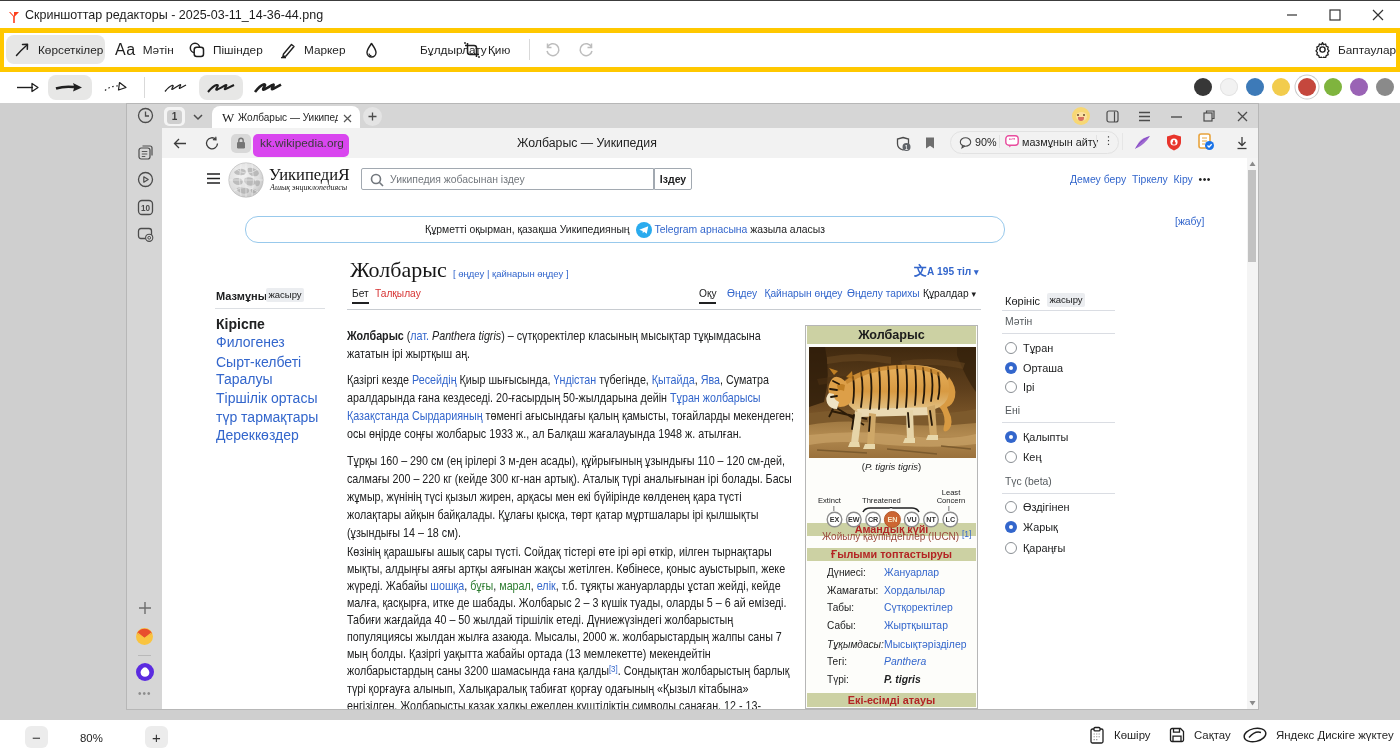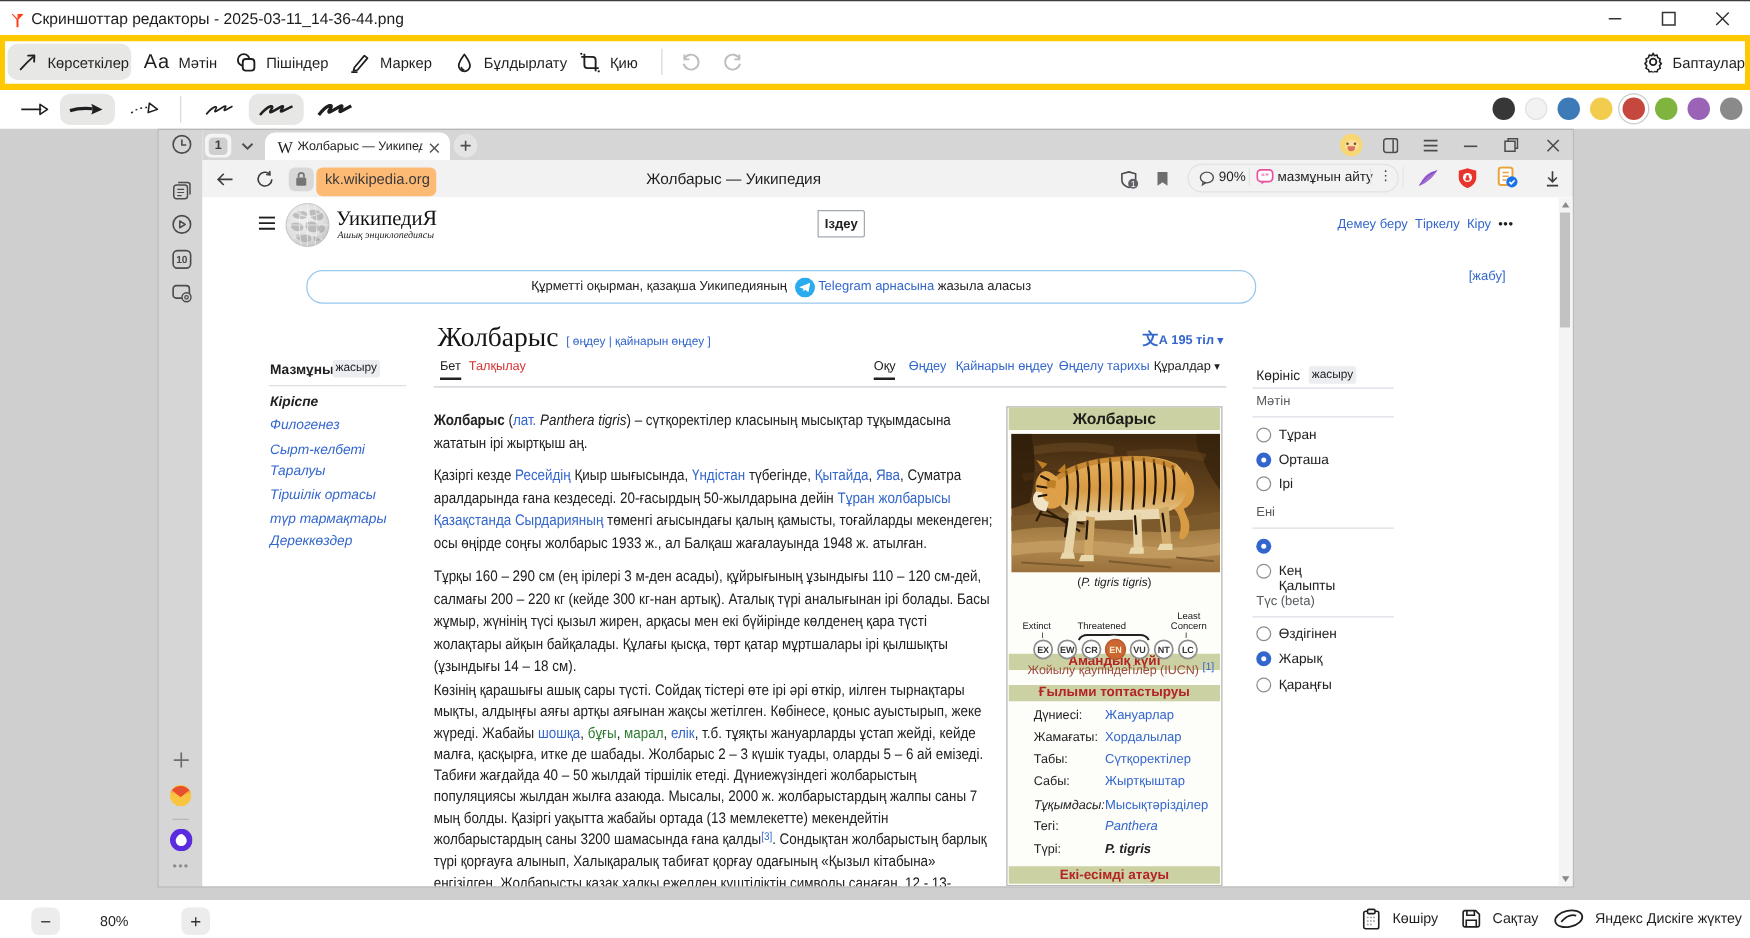--- a/index.html
+++ b/index.html
@@ -34,21 +34,21 @@
 #tabbar { left:35px; top:0; width:1096px; height:24px; background:#d6d6d6; }
 #addrbar { left:35px; top:24px; width:1096px; height:30px; background:#f2f2f2; }
 #page { left:35px; top:54px; width:1096px; height:551px; background:#fff; overflow:hidden; }
 
 
 .wlink { color:#36c; text-decoration:none; }
 .glink { color:#2e7d32; }
 .redlink { color:#d73333; }
 #wikibody { position:relative; width:1096px; height:551px; font-size:12.2px; color:#202122; }
 .para { position:absolute; left:185px; width:460px; line-height:18px; white-space:nowrap; font-size:12.2px; transform:scaleX(0.88); transform-origin:0 0; }
-.tocitem { position:absolute; left:54px; font-size:11px;font-style:italic; }
+.tocitem { position:absolute; left:54px; font-size:14px; }
 .ibband { position:absolute; left:2px; width:169px; background:#ccd1a3; text-align:center; font-weight:bold; }
 .ibred { color:#b32424; }
 .ibrow-l { position:absolute; left:665px; font-size:10.1px; color:#202122; }
 .ibrow-v { position:absolute; left:722px; font-size:10.4px; }
 .radio { position:absolute; width:12px; height:12px; border:1.5px solid #8a8f94; border-radius:50%; background:#fff; }
 .radio.sel { border:none; background:#36c; }
 .radio.sel::after { content:""; position:absolute; left:4px; top:4px; width:4px; height:4px; background:#fff; border-radius:50%; }
 .rlabel { position:absolute; font-size:10.9px; color:#202122; }
 .plabel { position:absolute; font-size:10.4px; color:#54595d; }
 .pline { position:absolute; height:1px; background:#dadde3; }
@@ -94,21 +94,21 @@
         </svg>
       <span class="lbl">Пішіндер</span>
     </div>
     <div class="tbtn" style="left:275px;">
       <svg width="18" height="18" viewBox="0 0 18 18">
           <path d="M4.5 13 L12.5 3.5 L15 5.5 L7 15 L3.8 15.6 Z" fill="none" stroke="#1f1f1f" stroke-width="1.4" stroke-linejoin="round"></path>
           <line x1="2" y1="16.6" x2="7" y2="16.6" stroke="#1f1f1f" stroke-width="1.4"></line>
         </svg>
       <span class="lbl">Маркер</span>
     </div>
-    <div class="tbtn" style="left:359px;">
+    <div class="tbtn" style="left:359px;gap:33px;">
       <svg width="17" height="18" viewBox="0 0 17 18">
           <path d="M8.5 2.5 C10.5 5.5 13 8.5 13 11.5 A4.5 4.5 0 0 1 4 11.5 C4 8.5 6.5 5.5 8.5 2.5 Z" fill="none" stroke="#1f1f1f" stroke-width="1.4" stroke-linejoin="round"></path>
           <path d="M6 12.5 A2.5 2.5 0 0 0 8.5 14.8" fill="none" stroke="#1f1f1f" stroke-width="1.1"></path>
         </svg>
       <span class="lbl">Бұлдырлату</span>
     </div>
     <div class="tbtn" style="left:459px;">
       <svg width="18" height="18" viewBox="0 0 18 18">
           <path d="M4.5 2 L4.5 11 A2.5 2.5 0 0 0 7 13.5 L16 13.5 M2 4.5 L11 4.5 A2.5 2.5 0 0 1 13.5 7 L13.5 16" fill="none" stroke="#1f1f1f" stroke-width="1.5"></path>
           <circle cx="2" cy="2" r="0.9" fill="#1f1f1f"></circle>
@@ -258,21 +258,21 @@
         <svg class="abs" style="left:43px; top:8px;" width="14" height="15" viewBox="0 0 14 15">
             <path d="M12.5 7.5 A5.5 5.5 0 1 1 10.8 3.3" fill="none" stroke="#3c3c3c" stroke-width="1.3"></path>
             <path d="M10.8 0.7 L11 3.9 L7.9 3.7" fill="none" stroke="#3c3c3c" stroke-width="1.2"></path>
           </svg>
         <div class="abs" style="left:69px; top:5.5px; width:20px; height:19px; background:#d8d8d8; border-radius:5px;">
           <svg style="position:absolute;left:5px;top:3.5px;" width="10" height="12" viewBox="0 0 10 12">
               <rect x="1" y="5" width="8" height="6.5" rx="1.2" fill="#757575"></rect>
               <path d="M2.8 5 V3.4 A2.2 2.2 0 0 1 7.2 3.4 V5" fill="none" stroke="#757575" stroke-width="1.4"></path>
             </svg>
         </div>
-        <div class="abs" style="left:91px; top:5.5px; width:96px; height:23px; background:#fdba74; border-radius:5px; font-size:11.8px; color:#3a3a3a; line-height:19px; padding-left:7px;">kk.wikipedia.org</div>
+        <div class="abs" style="left:91px; top:5.5px; width:96px; height:23px; background:#d946ef; border-radius:5px; font-size:11.8px; color:#3a3a3a; line-height:19px; padding-left:7px;">kk.wikipedia.org</div>
         <div class="abs" style="left:355px; top:8px; font-size:12.3px; color:#1f1f1f;">Жолбарыс — Уикипедия</div>
         <svg class="abs" style="left:733px; top:8px;" width="17" height="16" viewBox="0 0 17 16">
             <path d="M8 1.5 L13.5 3 V8 C13.5 11 11 13 8 14 C5 13 2.5 11 2.5 8 V3 Z" fill="none" stroke="#4c4c4c" stroke-width="1.3"></path>
             <circle cx="11.5" cy="11" r="4" fill="#5f6368"></circle>
             <text x="11.5" y="13.7" font-size="7" fill="#fff" text-anchor="middle" font-family="Liberation Sans">1</text>
           </svg>
         <svg class="abs" style="left:762px; top:8px;" width="12" height="14" viewBox="0 0 12 14">
             <path d="M2 1.5 H10 V12.5 L6 9.8 L2 12.5 Z" fill="#6e6e6e"></path>
           </svg>
         <div class="abs" style="left:788px; top:3px; width:169px; height:23px; border:1px solid #e2e2e2; border-radius:12px;"></div>
@@ -336,20 +336,27 @@
             <path d="M9 26 Q14 24 19 26 Q23 28 20 31 Q15 33 11 30 Q8 28 9 26 Z"></path>
             <path d="M23 27 Q27 26 29 29 Q27 32 24 31 Q22 29 23 27 Z"></path>
           </g>
           <g stroke="#f4f4f4" stroke-width="0.9" fill="none" opacity="0.65">
             <path d="M18 1 V35 M1 18 H35"></path>
             <path d="M7 6 Q18 16 30 7 M6 29 Q18 21 30 30 M13 2 Q10 18 13 34 M24 2 Q27 18 24 34"></path>
           </g>
         </svg>
         <div class="abs" style="left:107px; top:6px; font-family:'Liberation Serif',serif; font-size:16.5px; color:#111;">Уикипеди<span style="font-size:17.5px;">Я</span></div>
         <div class="abs" style="left:108px; top:25px; font-family:'Liberation Serif',serif; font-style:italic; font-size:8px; color:#222;">Ашық энциклопедиясы</div>
+        <div class="abs" style="left:199px; top:10px; width:293px; height:22px; border:1px solid #a2a9b1; border-radius:2px 0 0 2px; background:#fff;">
+          <svg style="position:absolute;left:8px;top:4px;" width="14" height="14" viewBox="0 0 14 14">
+                <circle cx="6" cy="6" r="4.5" fill="none" stroke="#72777d" stroke-width="1.6"></circle>
+                <line x1="9.5" y1="9.5" x2="13" y2="13" stroke="#72777d" stroke-width="1.6"></line>
+              </svg>
+          <span style="position:absolute; left:28px; top:5px; font-size:10.4px; color:#72777d;">Уикипедия жобасынан іздеу</span>
+        </div>
         <div class="abs" style="left:492px; top:10px; width:38px; height:22px; border:1px solid #a2a9b1; border-radius:0 2px 2px 0; background:#fff; text-align:center; font-size:10.5px; font-weight:bold; color:#202122; line-height:21px;">Іздеу</div>
         <div class="abs" style="left:908px; top:16px; font-size:10.4px;"><a class="wlink">Демеу беру</a>&nbsp; <a class="wlink">Тіркелу</a>&nbsp; <a class="wlink">Кіру</a>&nbsp; <span style="color:#202122; letter-spacing:0.5px;">•••</span></div>
 
         <div class="abs" style="left:83px; top:58px; width:760px; height:27px; border:1px solid #98c9ec; border-radius:13px; background:#fff;"></div>
         <div class="abs" style="left:83px; top:58px; width:760px; height:27px; display:flex; align-items:center; justify-content:center; font-size:10.4px; color:#202122;">Құрметті оқырман, қазақша Уикипедияның&nbsp;<svg style="margin:0 3px;" width="16" height="16" viewBox="0 0 17 17">
                 <circle cx="8.5" cy="8.5" r="8.5" fill="#2aabee"></circle>
                 <path d="M3.5 8.3 L13 4.5 L11.4 12.6 L8.6 10.4 L7.2 12 L7 9.5 Z" fill="#fff"></path>
               </svg><a class="wlink">Telegram арнасына</a>&nbsp;жазыла аласыз</div>
 
         <div class="abs" style="left:1013px; top:58px; font-size:10.4px;"><a class="wlink">[жабу]</a></div>
@@ -500,21 +507,21 @@
         <div class="pline" style="left:840px; top:175px; width:113px;"></div>
         <div class="radio" style="left:843px; top:184px;"></div>
             <div class="rlabel" style="left:861px; top:184px;">Тұран</div>
         <div class="radio sel" style="left:843px; top:204px;"></div>
             <div class="rlabel" style="left:861px; top:204px;">Орташа</div>
         <div class="radio" style="left:843px; top:223px;"></div>
             <div class="rlabel" style="left:861px; top:223px;">Ірі</div>
         <div class="plabel" style="left:843px; top:247px;">Ені</div>
         <div class="pline" style="left:840px; top:264px; width:113px;"></div>
         <div class="radio sel" style="left:843px; top:273px;"></div>
-            <div class="rlabel" style="left:861px; top:273px;margin-top:32px;">Қалыпты</div>
+            <div class="rlabel" style="left:861px; top:273px;">Қалыпты</div>
         <div class="radio" style="left:843px; top:293px;"></div>
             <div class="rlabel" style="left:861px; top:293px;">Кең</div>
         <div class="plabel" style="left:843px; top:318px;">Түс (beta)</div>
         <div class="pline" style="left:840px; top:335px; width:113px;"></div>
         <div class="radio" style="left:843px; top:343px;"></div>
             <div class="rlabel" style="left:861px; top:343px;">Өздігінен</div>
         <div class="radio sel" style="left:843px; top:363px;"></div>
             <div class="rlabel" style="left:861px; top:363px;">Жарық</div>
         <div class="radio" style="left:843px; top:384px;"></div>
             <div class="rlabel" style="left:861px; top:384px;">Қараңғы</div>

